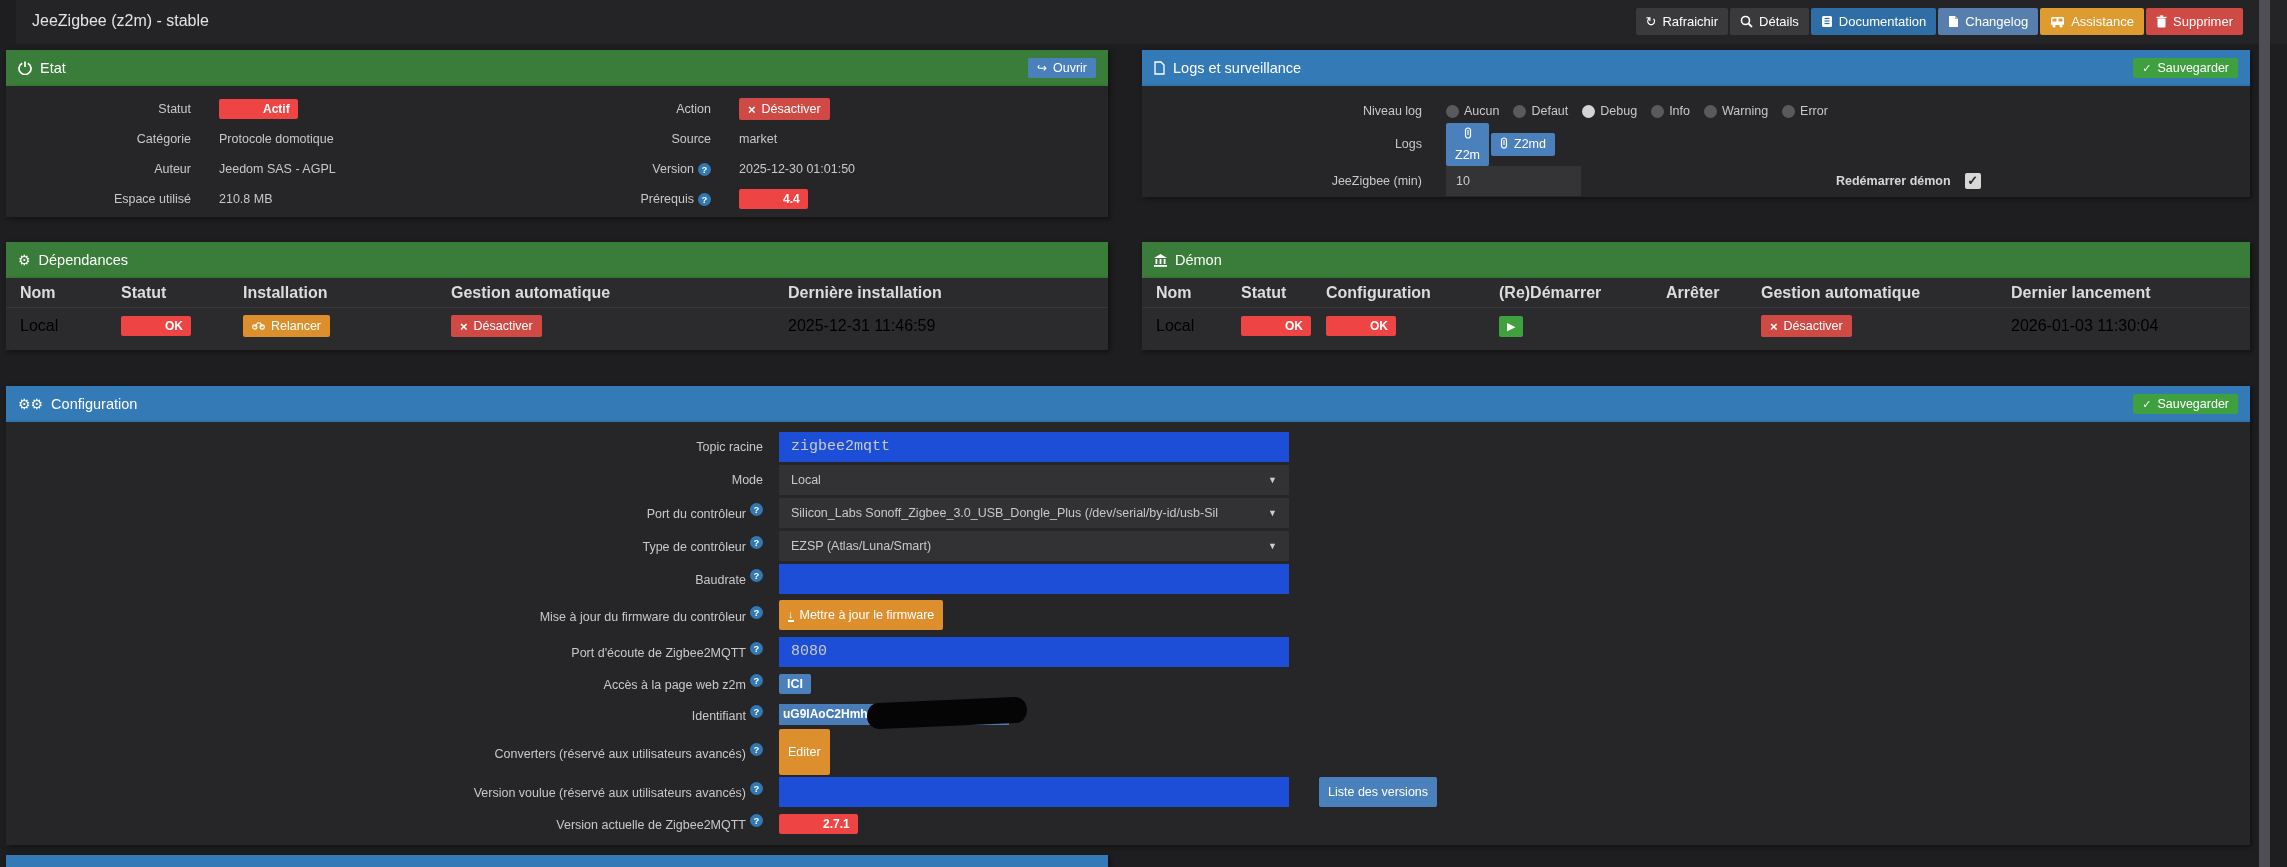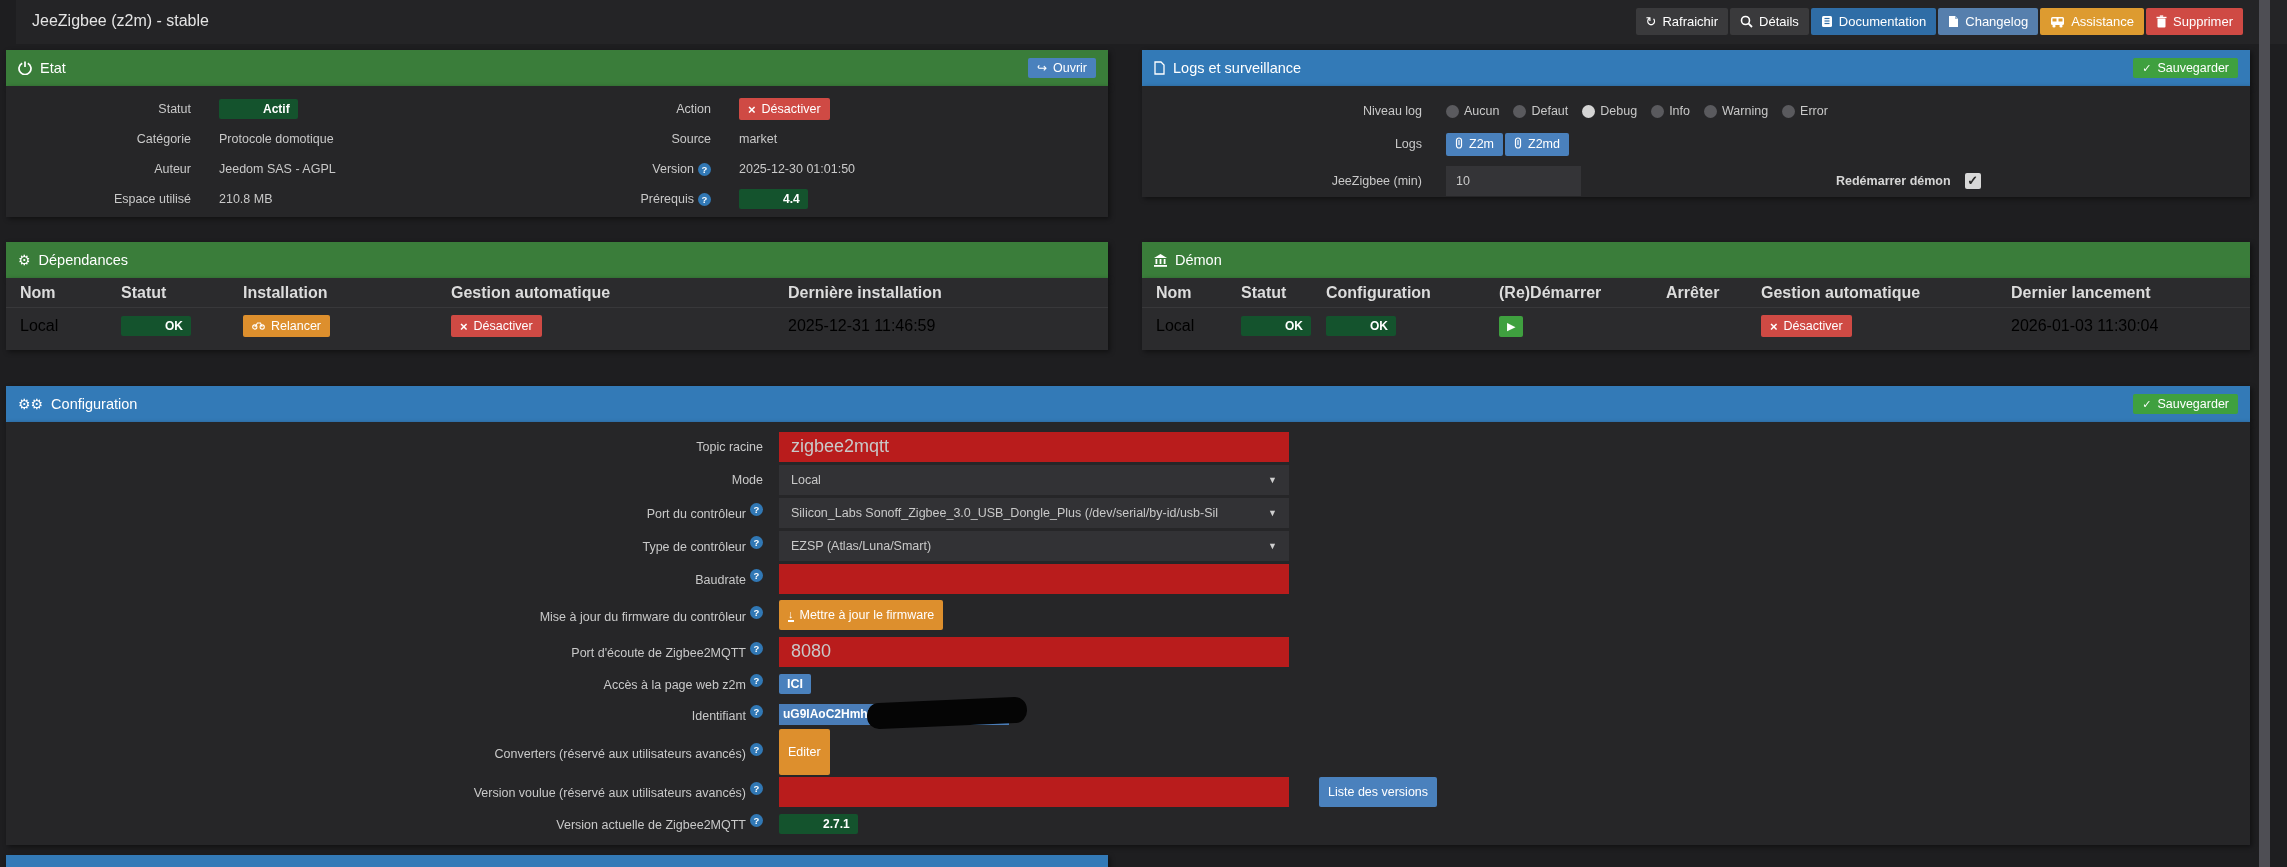--- a/index.html
+++ b/index.html
@@ -29,21 +29,21 @@
   .panel-body { position:absolute; background:#262628; box-shadow:2px 2px 5px rgba(0,0,0,.45); }
 
   .btn { display:inline-flex; align-items:center; gap:6px; padding:4px 9px; border-radius:2px;
     color:#fff; font-size:12.5px; cursor:pointer; white-space:nowrap; }
   .btn.green { background:#3fa03f; }
   .btn.blue { background:#4a81bd; }
   .btn.red { background:#cf4a44; }
   .btn.orange { background:#dd8f2d; }
   .badge { display:inline-block; padding:3px 8px; border-radius:2px; color:#fff;
     font-size:12px; font-weight:bold; }
-  .badge.green { background:#14532d;padding-left:44px; }
+  .badge.green { background:#ef4444;padding-left:44px; }
   .xmark { font-weight:bold; font-size:13px; line-height:1; }
 
   
   .etat-grid { display:grid; grid-template-columns:185px 330px 190px 1fr;
     row-gap:0; padding-top:8px; }
   .etat-grid > div { height:30px; display:flex; align-items:center; font-size:12.5px; }
   .flabel { justify-content:flex-end; color:#c9c9c9; padding-right:0; text-align:right; }
   .fvalue { color:#c9c9c9; padding-left:28px; }
 
   .help { display:inline-block; width:13px; height:13px; background:#3178b5; color:#fff;
@@ -64,22 +64,22 @@
   .tbl-row { display:grid; align-items:center; padding:0 14px; }
   .tbl-head { font-weight:bold; color:#dcdcdc; height:30px; border-bottom:1px solid #38383a; }
   .tbl-data { height:36px; }
   .dep-cols { grid-template-columns:101px 122px 208px 337px 1fr; }
   .dem-cols { grid-template-columns:85px 85px 173px 167px 95px 250px 1fr; }
 
   
   .cfg-row { display:flex; align-items:center; min-height:33px; }
   .cfg-label { width:757px; text-align:right; color:#c9c9c9; font-size:12.5px; flex:none; }
   .cfg-field { margin-left:16px; display:flex; align-items:center; }
-  .cfg-input { width:510px; height:30px; background:#b91c1c; border:none; color:#c9c9c9;
-    font-size:18px; padding:0 12px; font-family:Liberation Sans, sans-serif; }
+  .cfg-input { width:510px; height:30px; background:#1d4ed8; border:none; color:#c9c9c9;
+    font-size:15px; padding:0 12px; font-family:Liberation Mono, monospace; }
   .cfg-select { width:510px; height:30px; background:#323235; color:#c9c9c9; font-size:12.5px;
     display:flex; align-items:center; padding:0 12px; cursor:pointer; }
   .cfg-select .caret { margin-left:auto; font-size:9px; color:#cfcfcf; }
   .sel-text { overflow:hidden; white-space:nowrap; }
 
   .ident-wrap { position:relative; width:230px; height:21px; background:#4a7db8; }
   .ident-text { color:#fff; font-size:12px; font-weight:bold; line-height:21px; padding-left:4px; }
   .redact { position:absolute; left:88px; top:-4px; width:160px; height:26px; background:#050505;
     border-radius:12px; transform:rotate(-2.5deg); }
 
@@ -241,21 +241,21 @@
         <span>Warning</span>
       </span>
     <span class="radio-item">
         <span class="radio"></span>
         <span>Error</span>
       </span>
   </div>
   <div class="log-row" style="margin-top:6px; height:28px;">
     <span class="log-label">Logs</span>
     <span style="width:24px;"></span>
-    <span class="btn blue" style="margin-right:2px;">
+    <span class="btn blue" style="margin-right:2px;flex-direction:column;">
       <span><svg width="8" height="12" viewBox="0 0 8 12">
             <rect x="1.5" y="1" width="5" height="10" rx="2.5" fill="none" stroke="#fff" stroke-width="1.2"></rect>
             <line x1="4" y1="3" x2="4" y2="8" stroke="#fff" stroke-width="1.1"></line>
           </svg></span>
       <span>Z2m</span>
     </span>
     <span class="btn blue">
       <span><svg width="8" height="12" viewBox="0 0 8 12">
             <rect x="1.5" y="1" width="5" height="10" rx="2.5" fill="none" stroke="#fff" stroke-width="1.2"></rect>
             <line x1="4" y1="3" x2="4" y2="8" stroke="#fff" stroke-width="1.1"></line>

